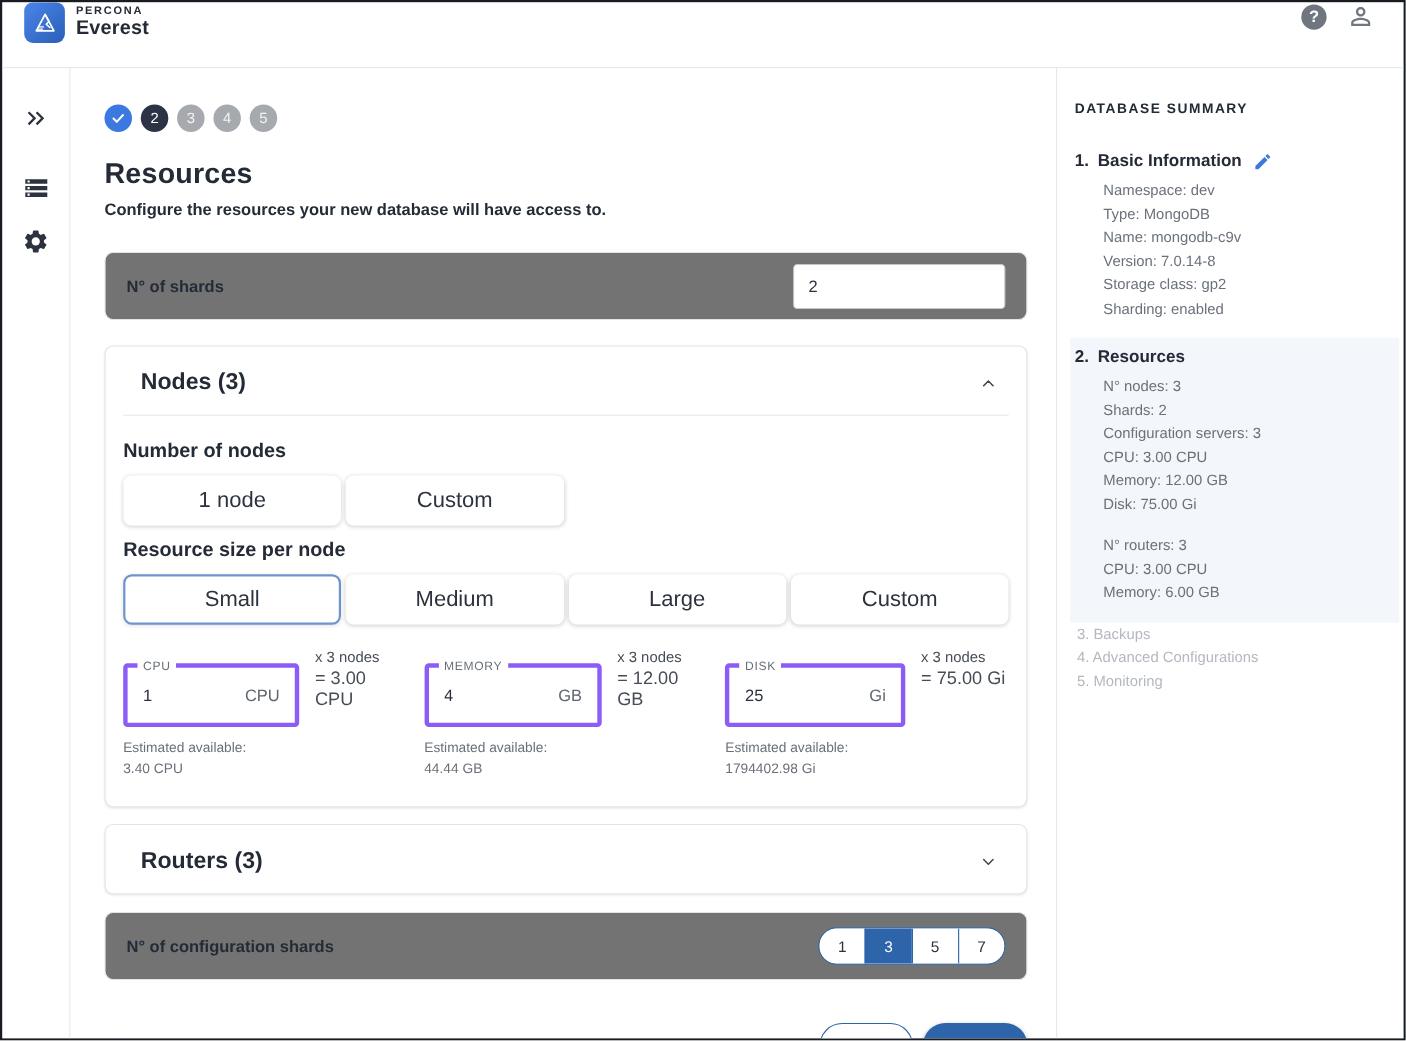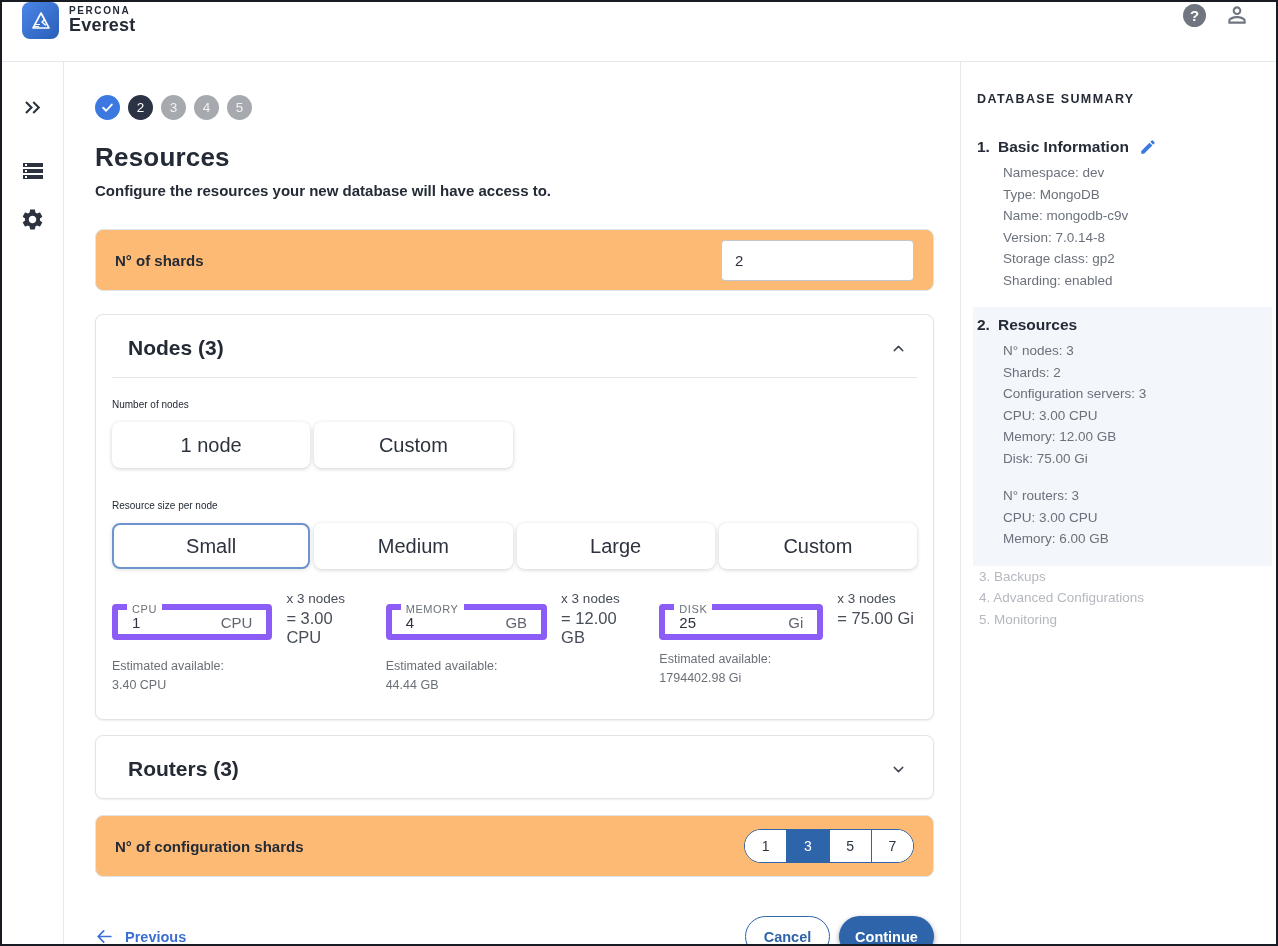--- a/index.html
+++ b/index.html
@@ -30,43 +30,43 @@
   
   .stepper { display:flex; gap:8px; margin-bottom:22px; }
   .step { width:25px; height:25px; border-radius:50%; display:flex; align-items:center; justify-content:center; font-size:13.5px; color:#fff; cursor:pointer; }
   .step.done { background:#3b78e0; }
   .step.active { background:#2c3345; }
   .step.todo { background:#a6a9ae; color:#f2f2f2; }
 
   h1.page-title { font-size:26px; font-weight:700; color:#242b36; margin-bottom:9px; letter-spacing:.2px; }
   .page-subtitle { font-size:15px; font-weight:700; color:#242b36; margin-bottom:30px; }
 
-  .card { border:1px solid #e1e4e8; border-radius:8px; background:#fdba74; }
+  .card { border:1px solid #e1e4e8; border-radius:8px; background:#737373; }
   .row-card { height:62px; display:flex; align-items:center; justify-content:space-between; padding:0 19px; }
   .row-label { font-size:15px; font-weight:700; color:#242b36; }
   .text-input { width:193px; height:41px; border:1px solid #c3c7cc; border-radius:4px; padding:0 13px; font-size:15px; color:#2c323e; font-family:"Liberation Sans",sans-serif; outline:none; }
   .shards-card { margin-bottom:23px; }
 
   
   .accordion { border:1px solid #e1e4e8; border-radius:8px; background:#fff; box-shadow:0 1px 2px rgba(0,0,0,.07); }
   .acc-header { display:flex; align-items:center; justify-content:space-between; padding:21px 26px 17px 32px; cursor:pointer; }
   .acc-title { font-size:21px; font-weight:700; color:#242b36; }
   .acc-divider { border:none; border-top:1px solid #e6e8eb; margin:0 16px; }
   .nodes-acc { margin-bottom:15px; }
   .routers-acc { margin-bottom:16px; }
   .acc-body { padding:0 16px 24px 16px; }
 
-  .group-label { font-size:10px; font-weight:400; color:#242b36; margin:21px 0 12px; }
+  .group-label { font-size:18px; font-weight:700; color:#242b36; margin:21px 0 12px; }
   .toggle-row { display:grid; grid-template-columns:repeat(4,1fr); gap:4px; }
   .toggle-btn { height:46px; background:#fff; border:2px solid transparent; border-radius:8px; box-shadow:0 1px 4px rgba(0,0,0,.18); display:flex; align-items:center; justify-content:center; font-size:20px; font-weight:500; color:#2c323e; cursor:pointer; font-family:"Liberation Sans",sans-serif; }
   .toggle-btn.selected { border-color:#6e94ce; box-shadow:0 1px 4px rgba(0,0,0,.12); }
 
   .res-grid { display:grid; grid-template-columns:1fr 1fr 1fr; column-gap:16px; margin-top:22px; }
   .res-top { display:flex; align-items:flex-start; }
-  .mui-input { position:relative; width:164px; height:25px; border:6px solid #8b5cf6; border-radius:4px; display:flex; align-items:center; padding:12px 14px; margin-top:13px; background:#fff; }
+  .mui-input { position:relative; width:164px; height:58px; border:4px solid #8b5cf6; border-radius:4px; display:flex; align-items:center; padding:1px 14px; margin-top:13px; background:#fff; }
   .mui-label { position:absolute; top:-7px; left:9px; background:#fff; padding:0 5px; font-size:11px; color:#6a7078; letter-spacing:.6px; }
   .mui-value { flex:1; border:none; outline:none; font-size:15px; color:#2c323e; width:60px; font-family:"Liberation Sans",sans-serif; background:transparent; }
   .mui-unit { font-size:15px; color:#5f6670; }
   .mult { margin-left:14px; }
   .mult-x { font-size:13.5px; color:#474d57; margin-bottom:3px; }
   .mult-total { font-size:16.5px; color:#474d57; }
   .est { margin-top:10px; font-size:12.5px; color:#6a7078; line-height:19px; }
 
   
   .segmented { display:flex; height:34px; width:170px; border:1.5px solid #2e64a9; border-radius:17px; overflow:hidden; background:#fff; }
@@ -179,21 +179,21 @@
         </div>
         <hr class="acc-divider">
         <div class="acc-body">
 
           <div class="group-label">Number of nodes</div>
           <div class="toggle-row">
             <button class="toggle-btn">1 node</button>
             <button class="toggle-btn">Custom</button>
           </div>
 
-          <div class="group-label" style="margin-top:32px">Resource size per node</div>
+          <div class="group-label" style="margin-top:11px">Resource size per node</div>
           <div class="toggle-row">
             <button class="toggle-btn selected">Small</button>
             <button class="toggle-btn">Medium</button>
             <button class="toggle-btn">Large</button>
             <button class="toggle-btn">Custom</button>
           </div>
 
           <div class="res-grid">
 
             <div class="res-col">

